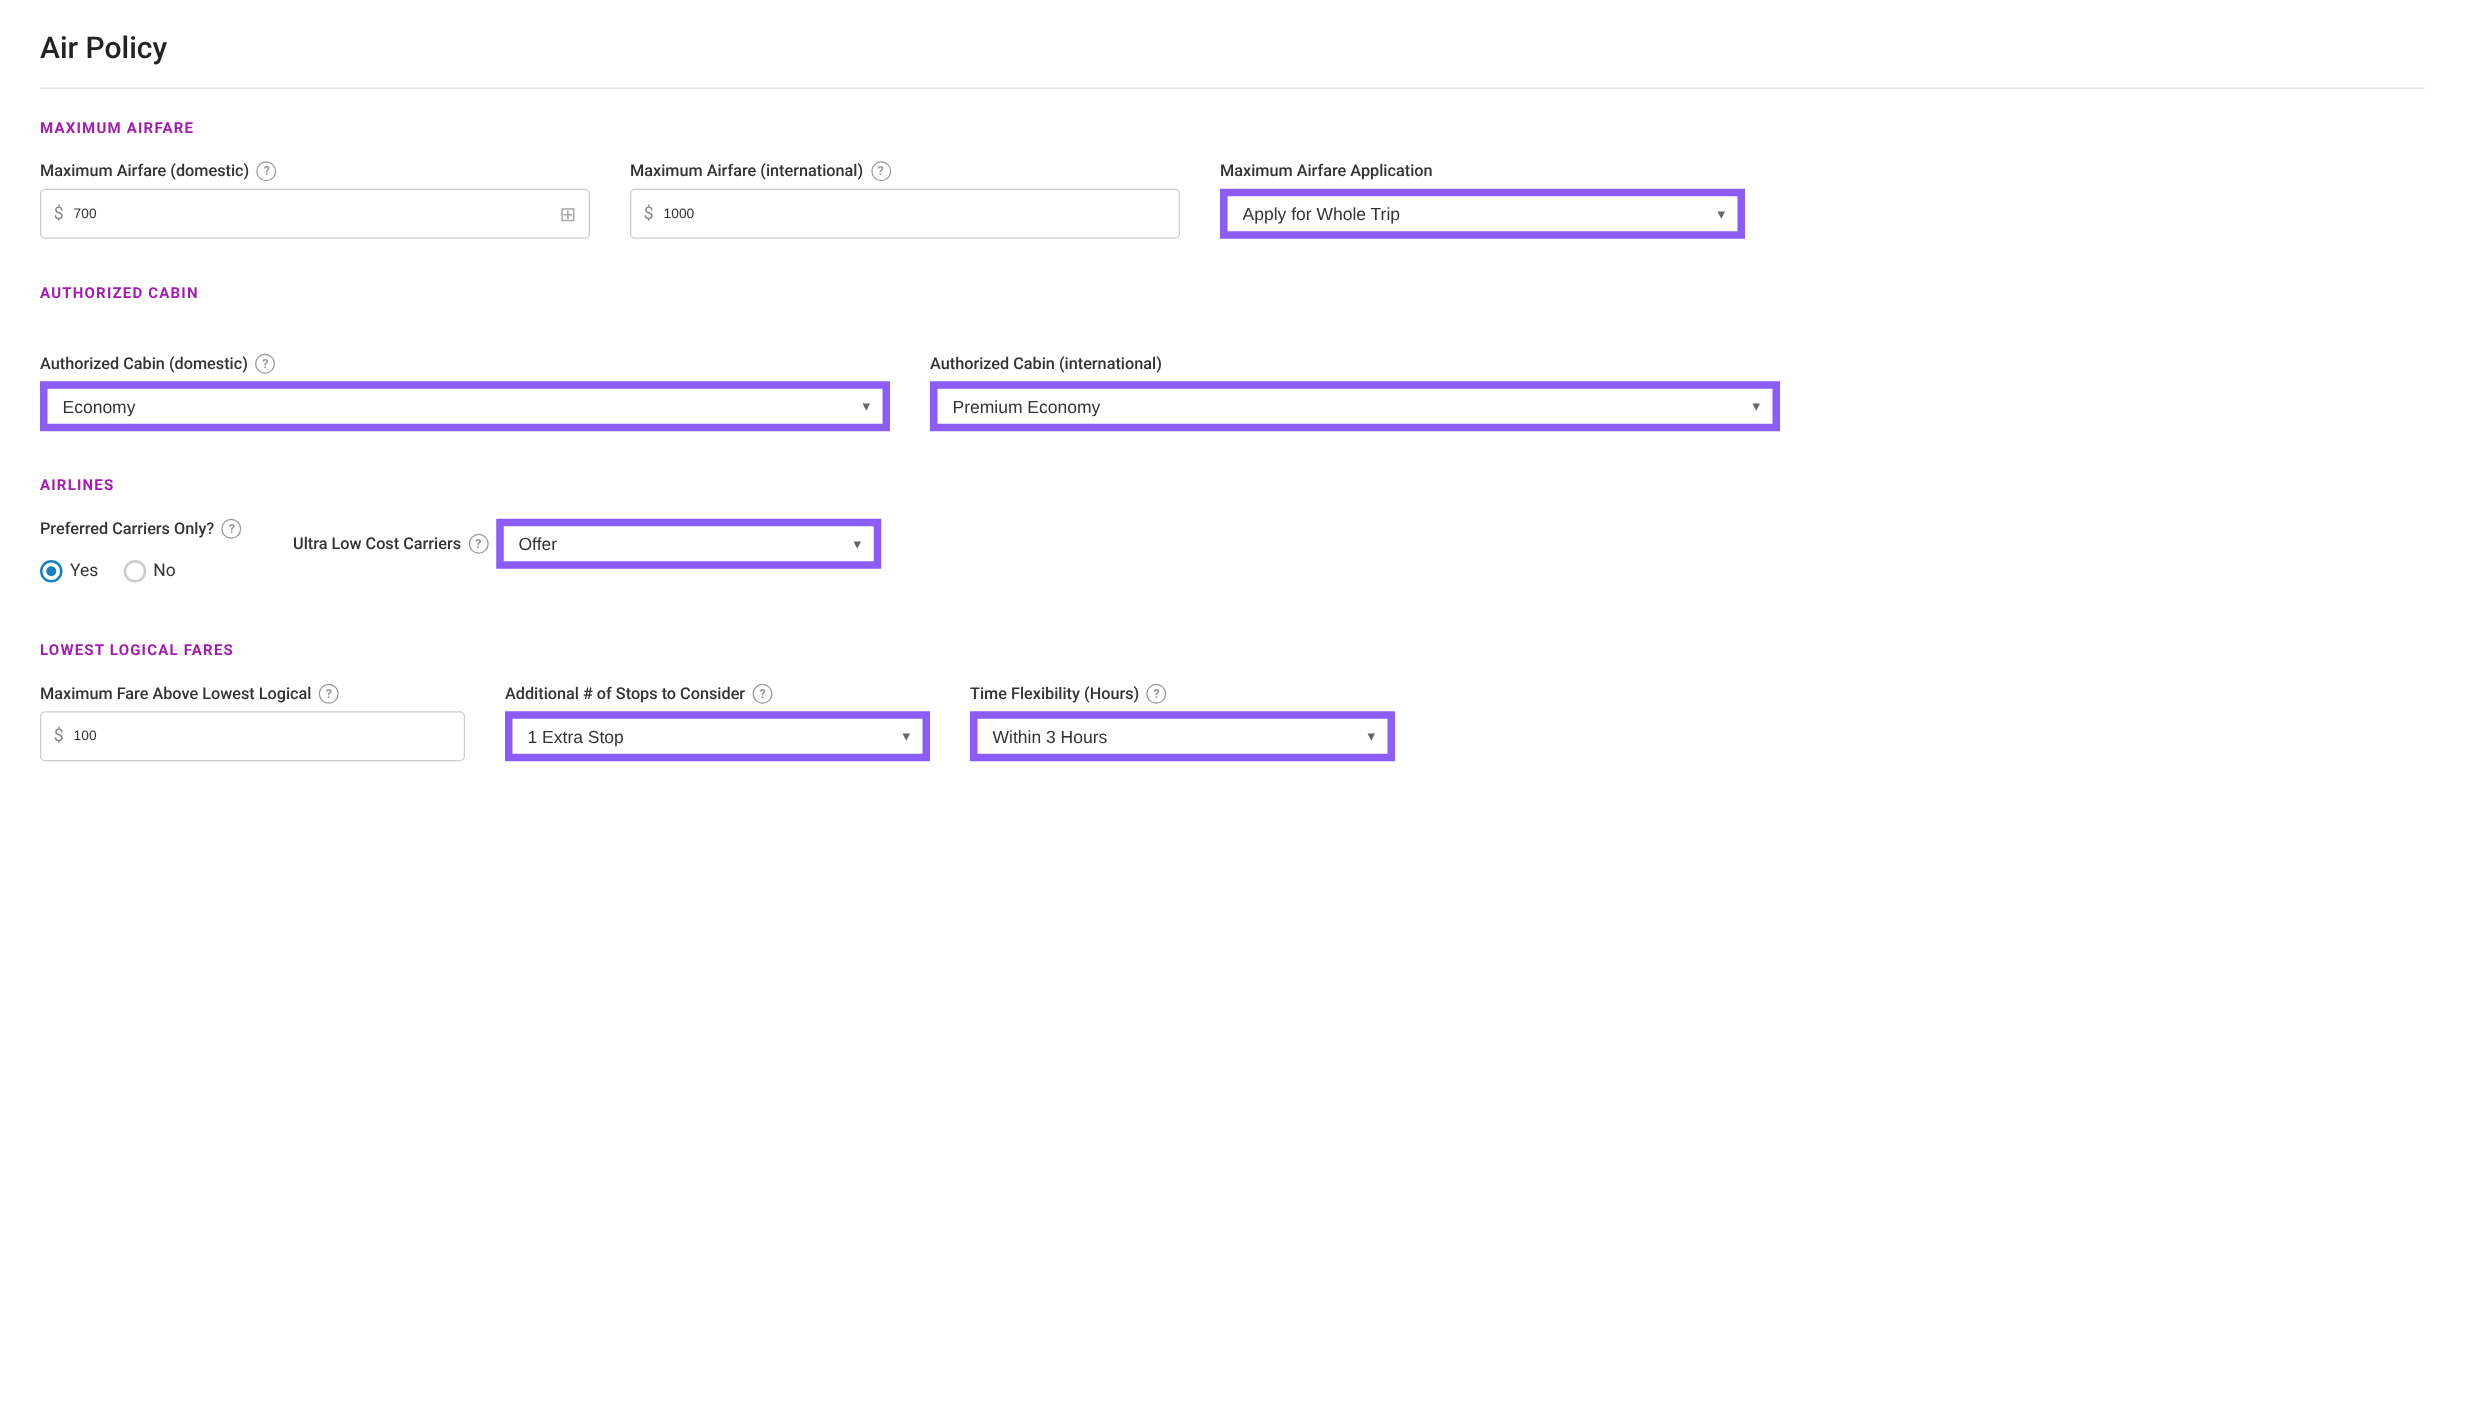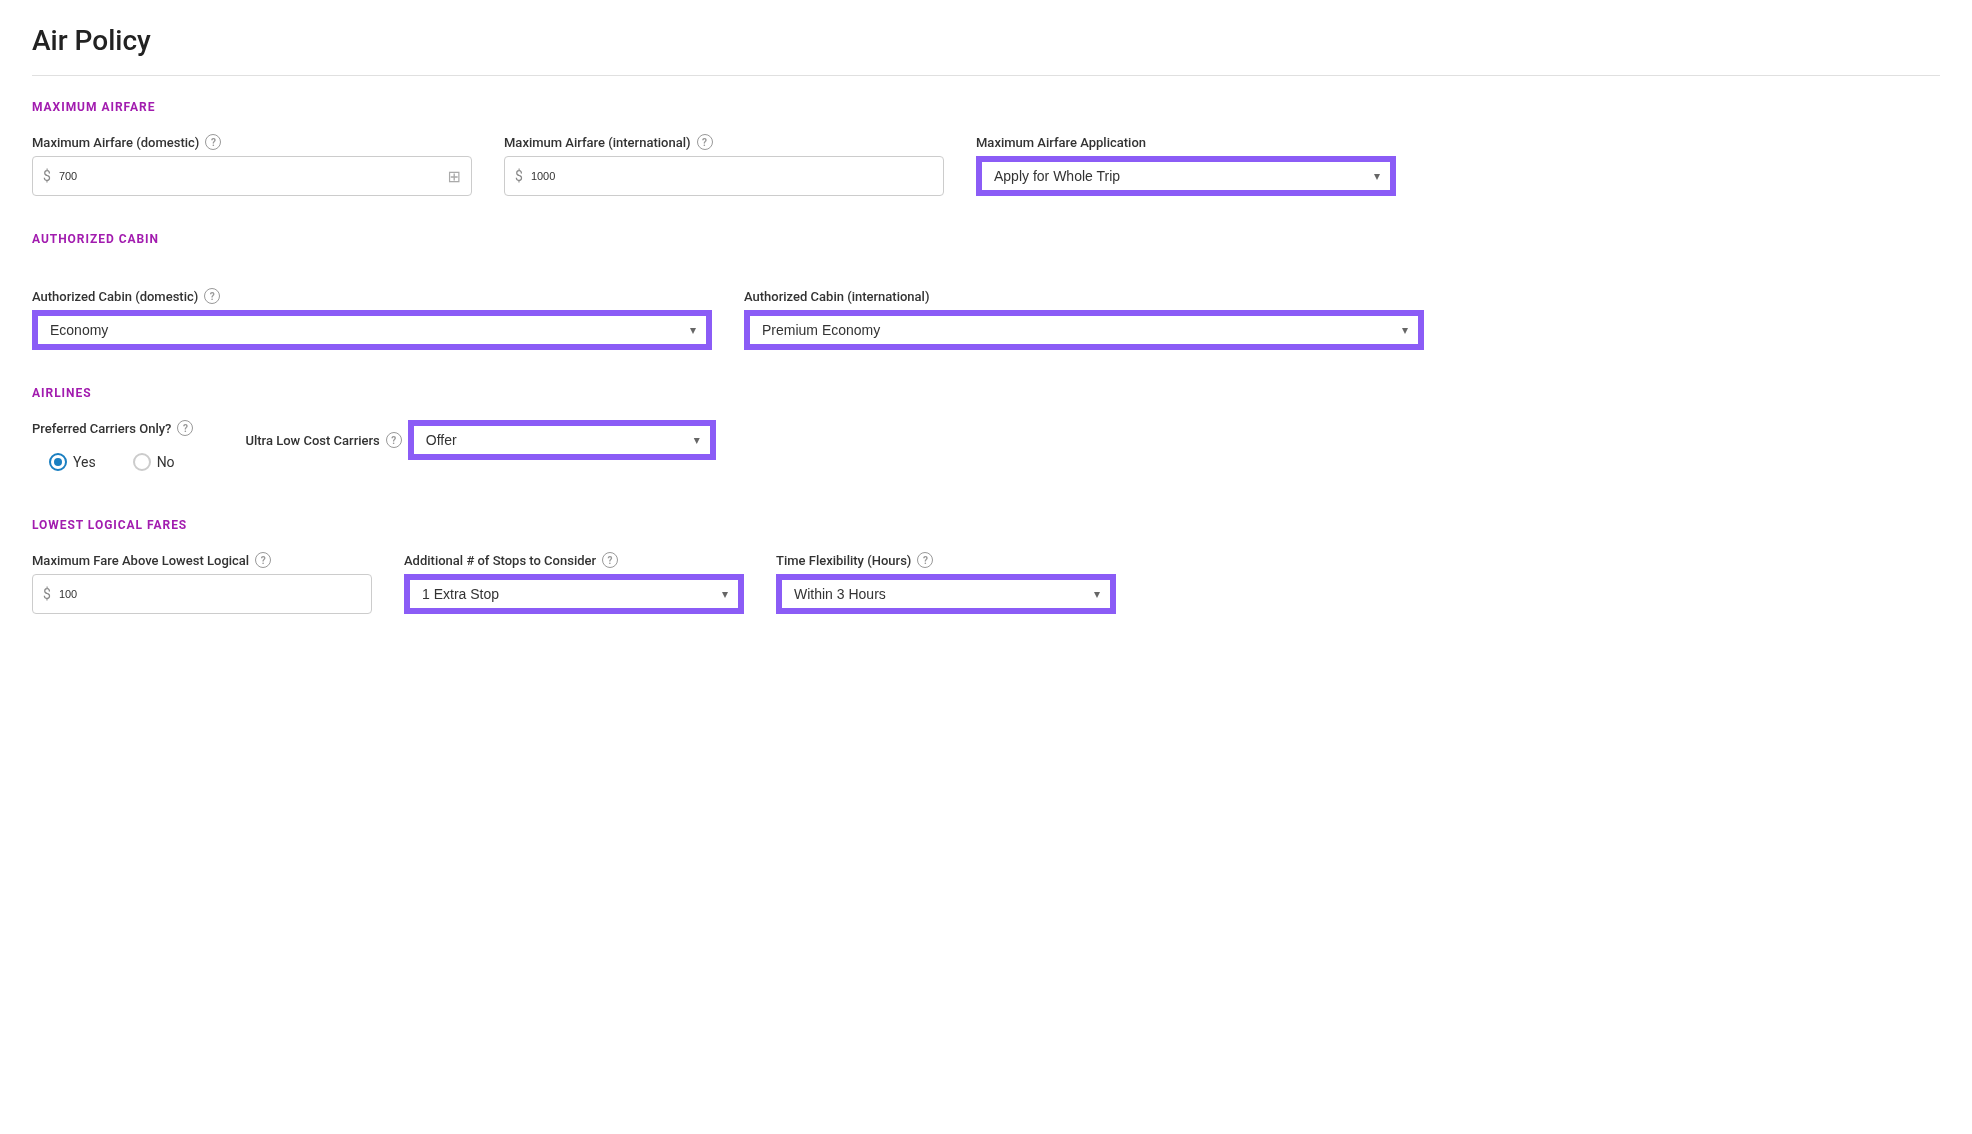--- a/index.html
+++ b/index.html
@@ -16,21 +16,21 @@
     }
 
     .page-container {
       background: #fff;
       min-height: 1134px;
       width: 1972px;
       padding: 24px 32px;
     }
 
     .page-title {
-      font-size: 28px;
+      font-size: 24px;
       font-weight: 500;
       color: #222;
       margin-bottom: 18px;
     }
 
     .divider {
       border: none;
       border-top: 1px solid #e0e0e0;
       margin-bottom: 24px;
     }
@@ -174,21 +174,20 @@
       align-items: center;
       gap: 20px;
       height: 40px;
     }
 
     .radio-item {
       display: flex;
       align-items: center;
       gap: 6px;
       cursor: pointer;
-      margin-left: 17px;
     }
 
     .radio-item input[type="radio"] {
       appearance: none;
       -webkit-appearance: none;
       width: 18px;
       height: 18px;
       border-radius: 50%;
       border: 2px solid #ccc;
       cursor: pointer;
@@ -215,21 +214,21 @@
 
     .radio-item label {
       font-size: 14px;
       color: #333;
       cursor: pointer;
     }
 
     
     .airlines-row {
       display: flex;
-      gap: 52px;
+      gap: 41px;
       align-items: flex-start;
     }
 
     .airlines-left {
       display: flex;
       flex-direction: column;
       gap: 6px;
     }
 
     .airlines-right {

